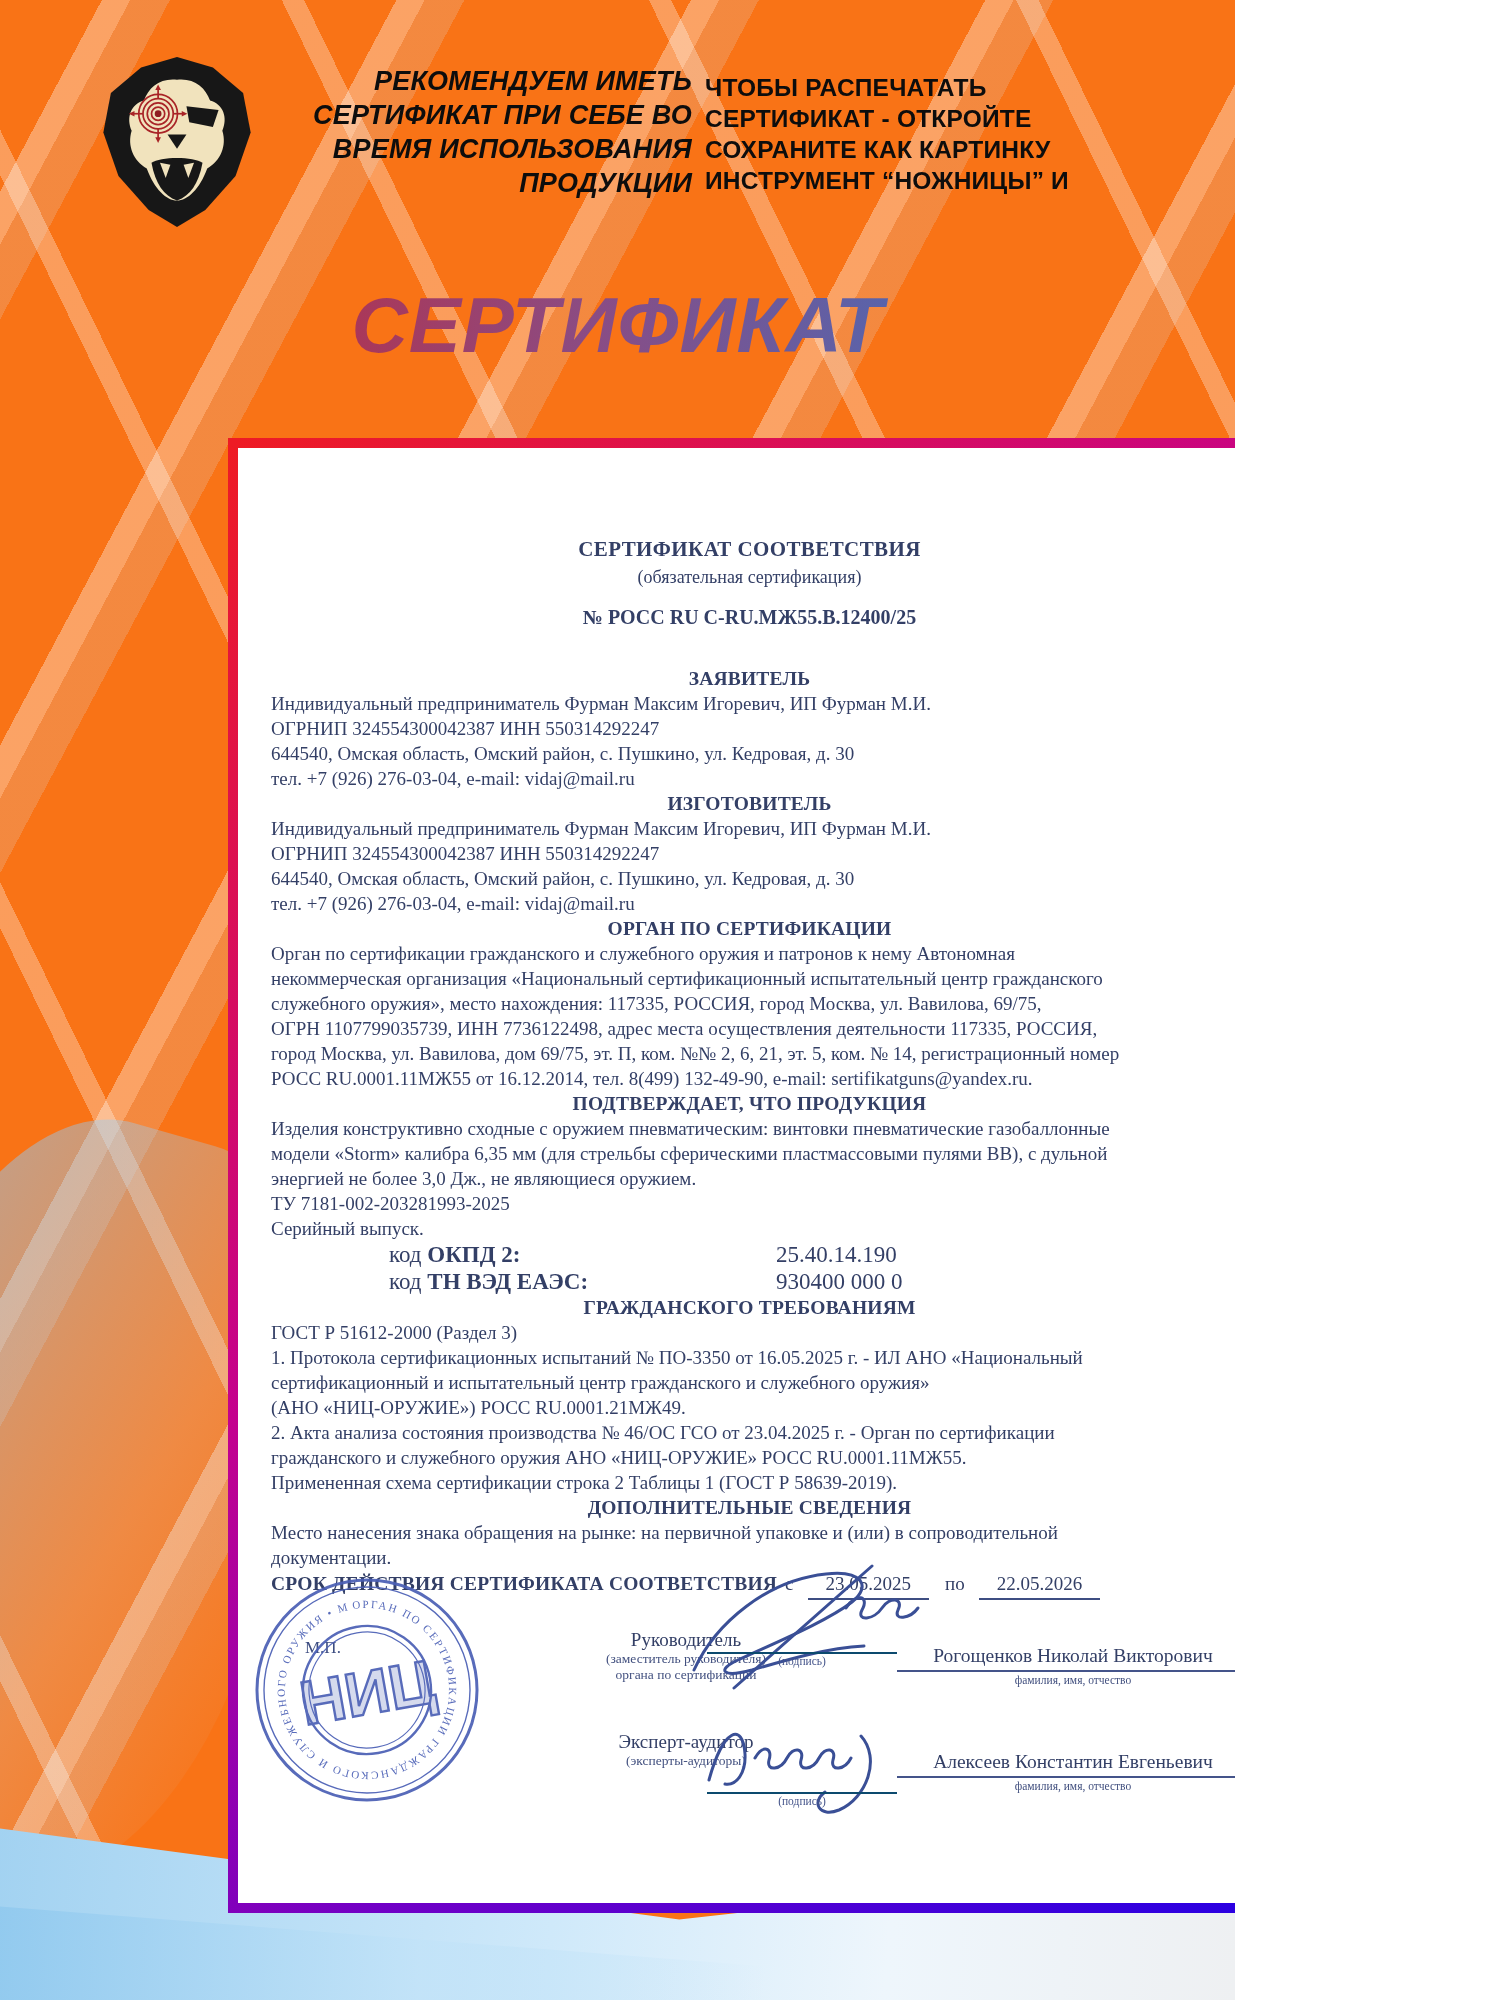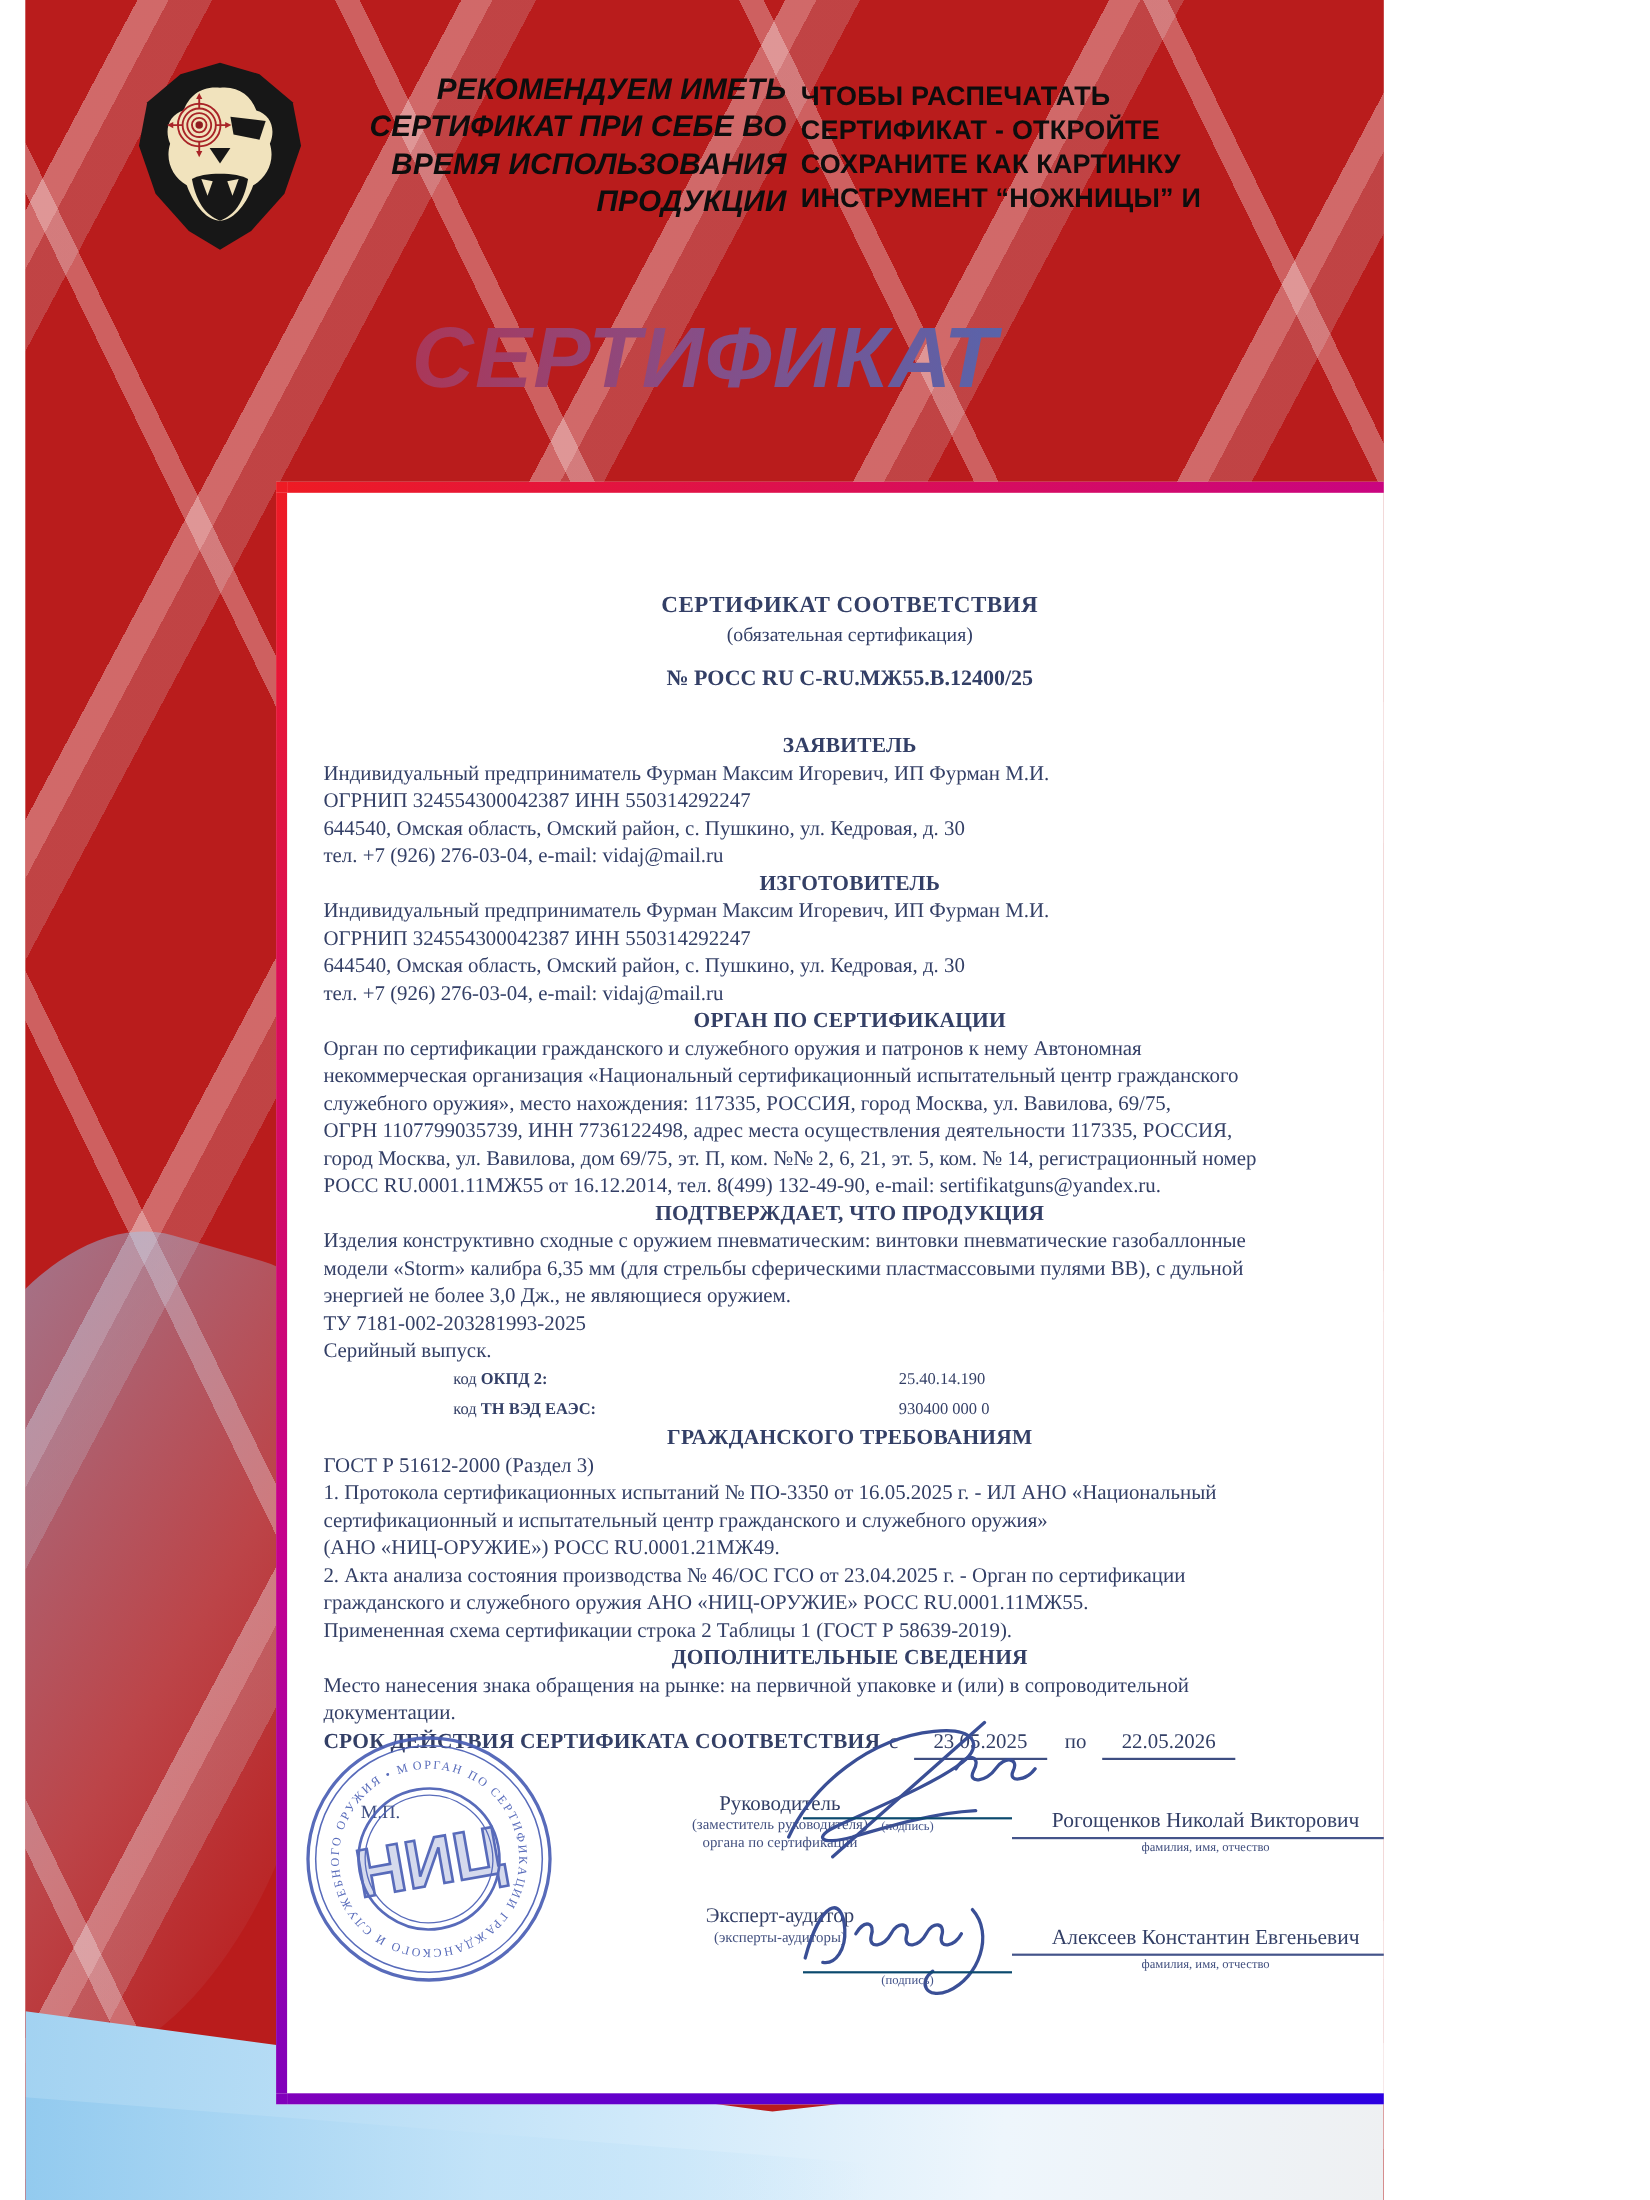--- a/index.html
+++ b/index.html
@@ -1,16 +1,16 @@
 <!DOCTYPE html>
 <html><head>
 <meta charset="utf-8">
 <style>
   html,body{margin:0;padding:0;}
-  .page{position:relative;width:1235px;height:2000px;overflow:hidden;background:#b91c1c;font-family:"Liberation Sans",sans-serif;margin-left:23px;}
+  .page{position:relative;width:1235px;height:2000px;overflow:hidden;background:#f97316;font-family:"Liberation Sans",sans-serif;}
   .streaks{position:absolute;inset:0;background:repeating-linear-gradient(118deg,transparent 0 90px,rgba(255,255,255,.85) 90px 115px,rgba(222,224,229,.5) 115px 150px,transparent 150px 260px);opacity:.4;}
   .streaks2{position:absolute;inset:0;background:repeating-linear-gradient(64deg,transparent 0 140px,rgba(255,255,255,.6) 140px 160px,transparent 160px 330px);opacity:.5;}
   .blue-side{position:absolute;left:-140px;top:1120px;width:420px;height:760px;background:linear-gradient(105deg,rgba(140,200,245,.55),rgba(200,230,250,.2) 60%,transparent);transform:rotate(16deg);border-radius:40%;}
   .bottom-wave{position:absolute;left:0;bottom:-6px;width:100%;height:240px;background:linear-gradient(95deg,#a2d2f1,#cfe9fa 45%,#eef6fc 72%,#eef0f2);clip-path:polygon(0 26%,55% 64%,100% 38%,100% 100%,0 100%);}
   .bottom-wave2{position:absolute;left:0;bottom:-4px;width:62%;height:150px;background:linear-gradient(92deg,#8ec8ee,#c2e3f8 55%,transparent);clip-path:polygon(0 35%,100% 75%,100% 100%,0 100%);opacity:.8;}
 
   .logo{position:absolute;left:92px;top:50px;width:170px;height:186px;}
 
   .note-left{position:absolute;left:278px;top:64px;width:414px;text-align:right;font-style:italic;font-weight:700;font-size:27px;line-height:34px;color:#0d0d0d;letter-spacing:.2px;}
   .note-right{position:absolute;left:705px;top:72px;width:410px;text-align:left;font-weight:700;font-size:24.5px;line-height:31px;color:#0d0d0d;letter-spacing:.2px;}
@@ -19,21 +19,21 @@
 
   .doc{position:absolute;left:228px;top:438px;width:1034px;height:1475px;box-sizing:border-box;background:#ffffff;border:10px solid transparent;border-image:linear-gradient(140deg,#ee1b24 0%,#c4018e 42%,#7100c6 68%,#2a00e2 100%) 1;font-family:"Liberation Serif",serif;color:#333f66;}
   .doc-inner{padding:88px 24px 0 33px;}
   .c{text-align:center;}
   .h1{font-size:21px;font-weight:700;letter-spacing:.4px;line-height:26px;}
   .sub{font-size:18px;line-height:22px;margin-top:4px;}
   .num{font-size:20px;font-weight:700;margin-top:16px;line-height:26px;}
   .sec{margin-top:36px;}
   .line{font-size:19px;line-height:25px;white-space:nowrap;}
   .hline{font-size:19.5px;line-height:25px;font-weight:700;white-space:nowrap;letter-spacing:.2px;text-align:center;}
-  .code-row{display:flex;font-size:15px;line-height:27px;gap:18px;}
+  .code-row{display:flex;font-size:23px;line-height:27px;}
   .code-label{width:505px;padding-left:118px;box-sizing:border-box;white-space:nowrap;}
   .code-label b{font-weight:700;}
   .validity{display:flex;align-items:baseline;font-size:19px;line-height:27px;white-space:nowrap;}
   .validity .vh{font-weight:700;font-size:19.5px;letter-spacing:.2px;}
   .validity .vlbl{margin:0 6px 0 8px;}
   .vdate{border-bottom:2px solid #3e4e82;padding:0 18px 1px 18px;margin:0 8px;}
 
   .sig-area{position:relative;height:300px;margin-top:4px;}
   .mp{position:absolute;left:34px;top:34px;font-size:17px;color:#3e4e82;}
   .stamp{position:absolute;left:-20px;top:-30px;width:232px;height:232px;opacity:.92;transform:rotate(-10deg);}

